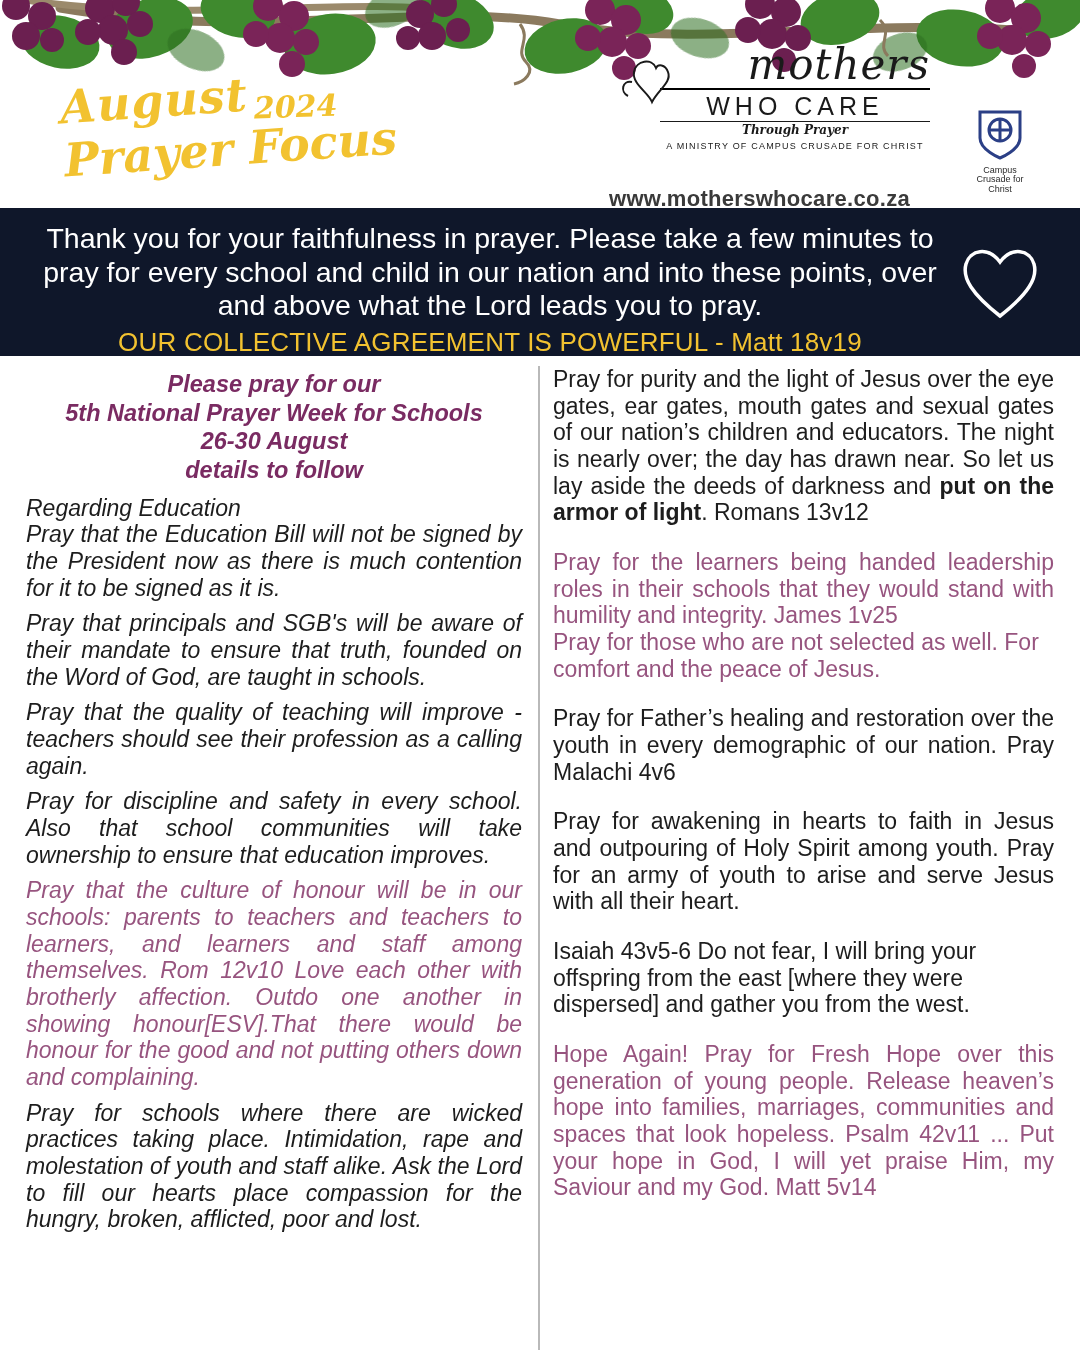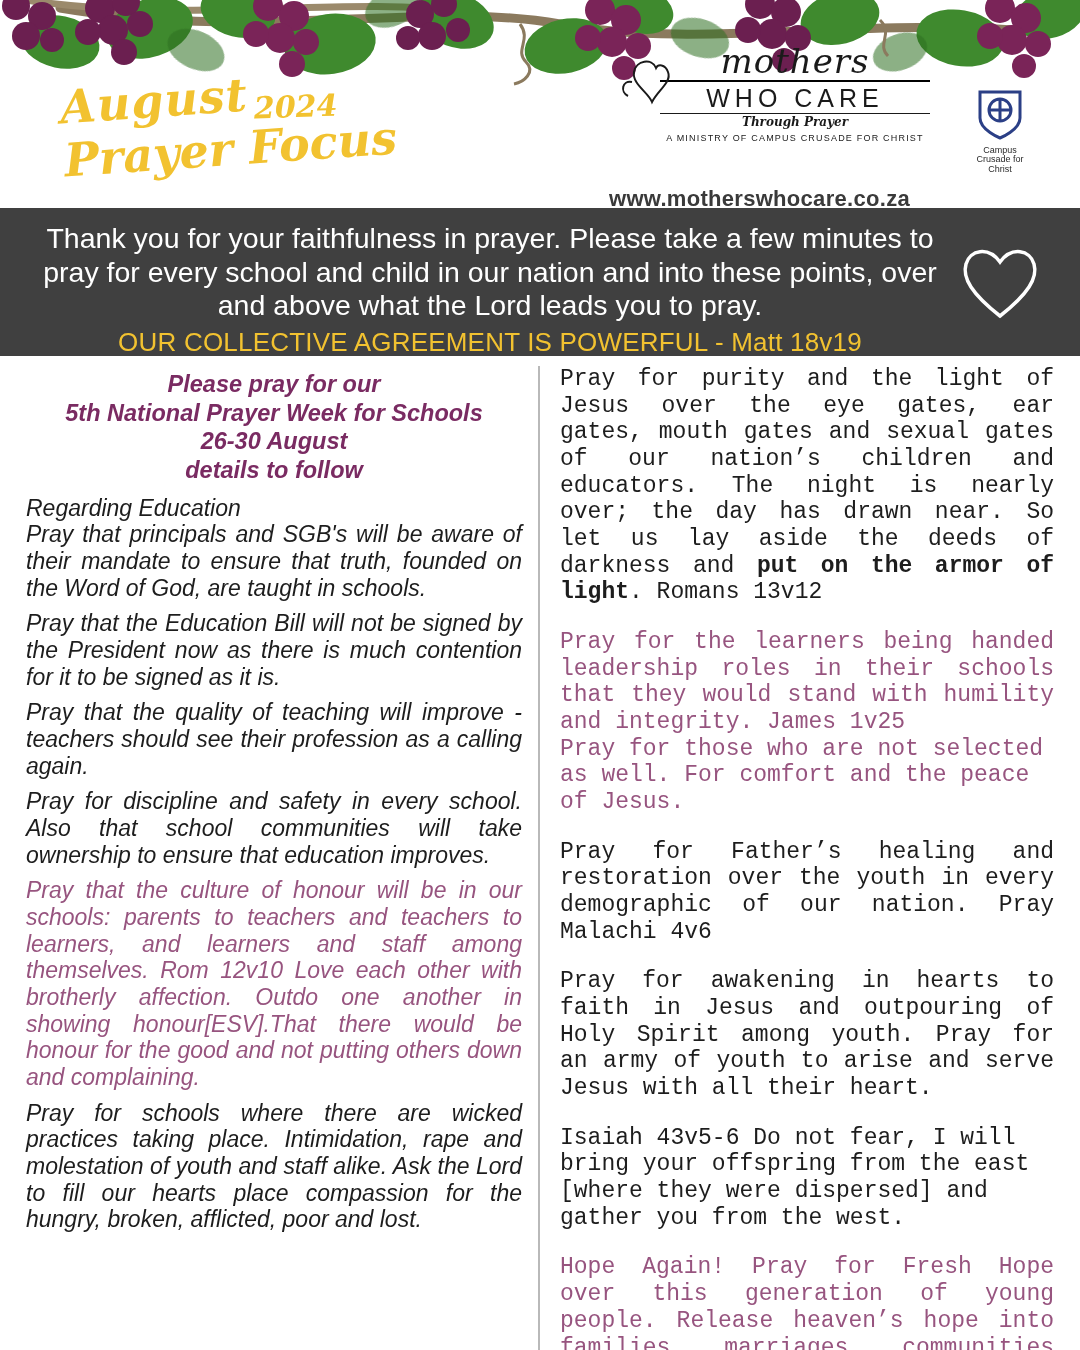--- a/index.html
+++ b/index.html
@@ -75,24 +75,25 @@
   .logo-block {
     position: absolute;
     right: 150px;
     top: 44px;
     text-align: center;
     width: 270px;
   }
   .logo-mothers {
     font-family: "DejaVu Serif", serif;
     font-style: italic;
-    font-size: 34px;
+    font-size: 42px;
     color: #1a1a1a;
     line-height: 1;
     letter-spacing: 1px;
+    text-align: right;
   }
   .logo-whocare {
     font-family: "Liberation Sans", sans-serif;
     font-size: 25px;
     letter-spacing: 5px;
     color: #1a1a1a;
     border-top: 2px solid #000000;
     border-bottom: 1px solid #1a1a1a;
     padding: 2px 0 0 0;
     margin-top: 2px;
@@ -114,21 +115,21 @@
   }
   .heart-swirl {
     position: absolute;
     left: -42px;
     top: 8px;
   }
 
   .ccc-logo {
     position: absolute;
     right: 46px;
-    top: 88px;
+    top: 108px;
     width: 68px;
     text-align: center;
   }
   .ccc-logo .ccc-text {
     font-size: 9px;
     line-height: 1.05;
     color: #2b2b2b;
     margin-top: 2px;
   }
 
@@ -140,21 +141,21 @@
     font-weight: bold;
     color: #3a3a3a;
     letter-spacing: .3px;
   }
 
   
   .banner {
     position: relative;
     width: 1080px;
     height: 148px;
-    background: #404040;
+    background: #0f172a;
     padding: 14px 120px 10px 20px;
     text-align: center;
     color: #ffffff;
   }
   .banner-main {
     font-size: 28.5px;
     line-height: 1.18;
     color: #ffffff;
     font-weight: 400;
   }
@@ -180,22 +181,21 @@
   .col {
     width: 50%;
     padding: 0 10px;
   }
   .col-left {
     border-right: 2px solid #b9b9b9;
     padding-right: 16px;
     font-style: italic;
   }
   .col-right {
-    padding-left: 20px;
-    font-family: Liberation Mono, monospace;
+    padding-left: 13px;
   }
 
   .lead {
     text-align: center;
     color: #7a2b62;
     font-weight: bold;
     font-size: 23.5px;
     line-height: 1.22;
     margin: 4px 0 10px 0;
   }
@@ -345,22 +345,22 @@
 
   <div class="col col-left">
     <div class="lead">
       <div>Please pray for our</div>
       <div>5th National Prayer Week for Schools</div>
       <div>26-30 August</div>
       <div>details to follow</div>
     </div>
 
     <p class="para tight">Regarding Education</p>
+    <p class="para">Pray that the Education Bill will not be signed by the President now as there is much contention for it to be signed as it is.</p>
     <p class="para">Pray that principals and SGB's will be aware of their mandate to ensure that truth, founded on the Word of God, are taught in schools.</p>
-    <p class="para">Pray that the Education Bill will not be signed by the President now as there is much contention for it to be signed as it is.</p>
     <p class="para">Pray that the quality of teaching will improve     - teachers should see their profession as a calling again.</p>
     <p class="para">Pray for discipline and safety in every school. Also that  school communities will take ownership to ensure that education improves.</p>
     <p class="para plum">Pray that the culture of honour will be in our schools: parents to teachers and teachers to learners, and learners and staff among themselves. Rom 12v10 Love each other with brotherly affection. Outdo one another in showing honour[ESV].That there would be honour for the good and not putting others down and complaining.</p>
     <p class="para">Pray for schools where there are wicked practices taking place. Intimidation, rape and molestation of youth and staff alike. Ask the Lord to fill our hearts place compassion for the hungry, broken, afflicted, poor and lost.</p>
   </div>
 
   <div class="col col-right">
     <p class="para"><span>Pray for purity and the light of Jesus over the eye gates, ear gates, mouth gates and sexual gates of our nation’s children and educators. The night is nearly over; the day has drawn near. So let us lay aside the deeds of darkness and </span><b class="strong">put on the armor of light</b><span>.  Romans 13v12</span></p>
 
     <div class="gap"></div>

